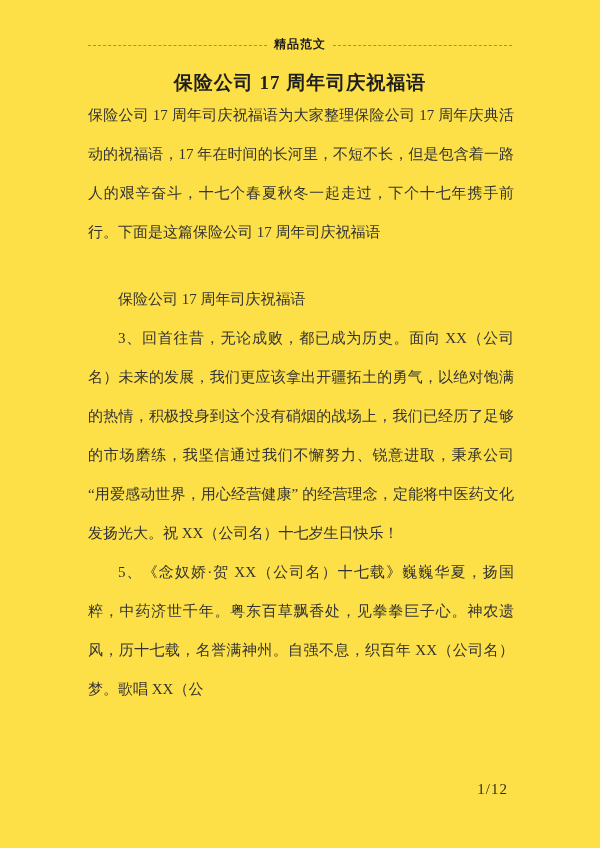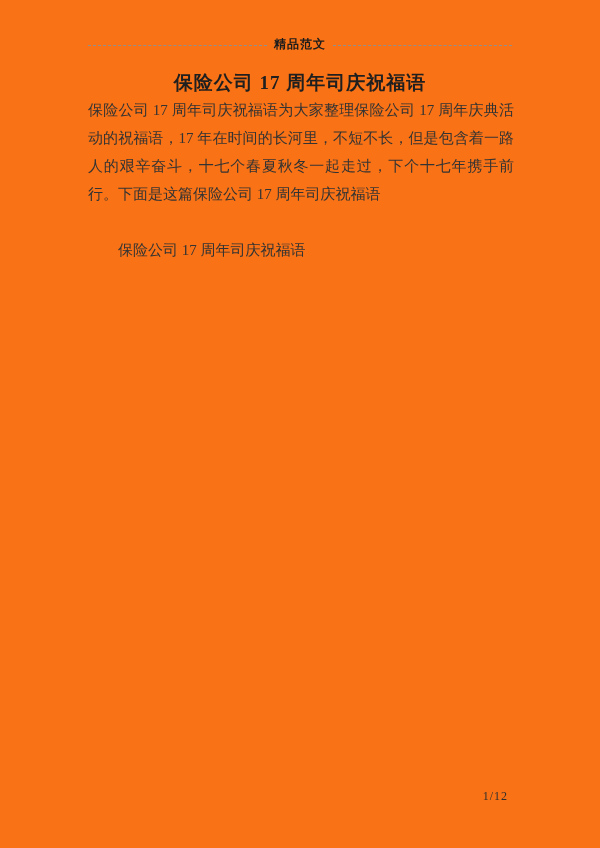--- a/index.html
+++ b/index.html
@@ -7,21 +7,21 @@
   body {
     width: 600px;
     height: 848px;
     font-family: "Liberation Serif", "DejaVu Serif", serif;
     overflow: hidden;
   }
   .page {
     position: relative;
     width: 600px;
     height: 848px;
-    background: #f97316;
+    background: #fde047;
     overflow: hidden;
   }
   
   .header {
     position: absolute;
     top: 36px;
     left: 88px;
     right: 88px;
     height: 16px;
     display: flex;
@@ -53,54 +53,55 @@
     color: #1f1f1f;
     letter-spacing: 1px;
   }
   
   .content {
     position: absolute;
     top: 96px;
     left: 88px;
     width: 426px;
     font-size: 15px;
-    line-height: 28px;
+    line-height: 39px;
     color: #333333;
     text-align: justify;
     text-justify: inter-ideograph;
   }
   .content p { margin: 0; }
   .indent { text-indent: 2em; }
   .section-gap { margin-top: 28px !important; }
   
   .footer {
     position: absolute;
     top: 781px;
     right: 92px;
-    font-size: 12px;
+    font-size: 15px;
     color: #2e2e2e;
     letter-spacing: 1px;
-    margin-top: 8px;
   }
 </style>
 </head>
 <body>
 
 <div class="page">
 
   <div class="header">
     <span class="hline"></span>
     <span class="badge">精品范文</span>
     <span class="hline"></span>
   </div>
 
   <h1 class="title">保险公司 17 周年司庆祝福语</h1>
 
   <div class="content">
     <p class="para">保险公司 17 周年司庆祝福语为大家整理保险公司 17 周年庆典活动的祝福语，17 年在时间的长河里，不短不长，但是包含着一路人的艰辛奋斗，十七个春夏秋冬一起走过，下个十七年携手前行。下面是这篇保险公司 17 周年司庆祝福语</p>
     <p class="para indent section-gap">保险公司 17 周年司庆祝福语</p>
+    <p class="para indent">3、回首往昔，无论成败，都已成为历史。面向 XX（公司名）未来的发展，我们更应该拿出开疆拓土的勇气，以绝对饱满的热情，积极投身到这个没有硝烟的战场上，我们已经历了足够的市场磨练，我坚信通过我们不懈努力、锐意进取，秉承公司 “用爱感动世界，用心经营健康” 的经营理念，定能将中医药文化发扬光大。祝 XX（公司名）十七岁生日快乐！</p>
+    <p class="para indent">5、《念奴娇·贺 XX（公司名）十七载》巍巍华夏，扬国粹，中药济世千年。粤东百草飘香处，见拳拳巨子心。神农遗风，历十七载，名誉满神州。自强不息，织百年 XX（公司名）梦。歌唱 XX（公</p>
   </div>
 
   <div class="footer">
     <span>1/12</span>
   </div>
 
 </div>
 
 </body></html>

